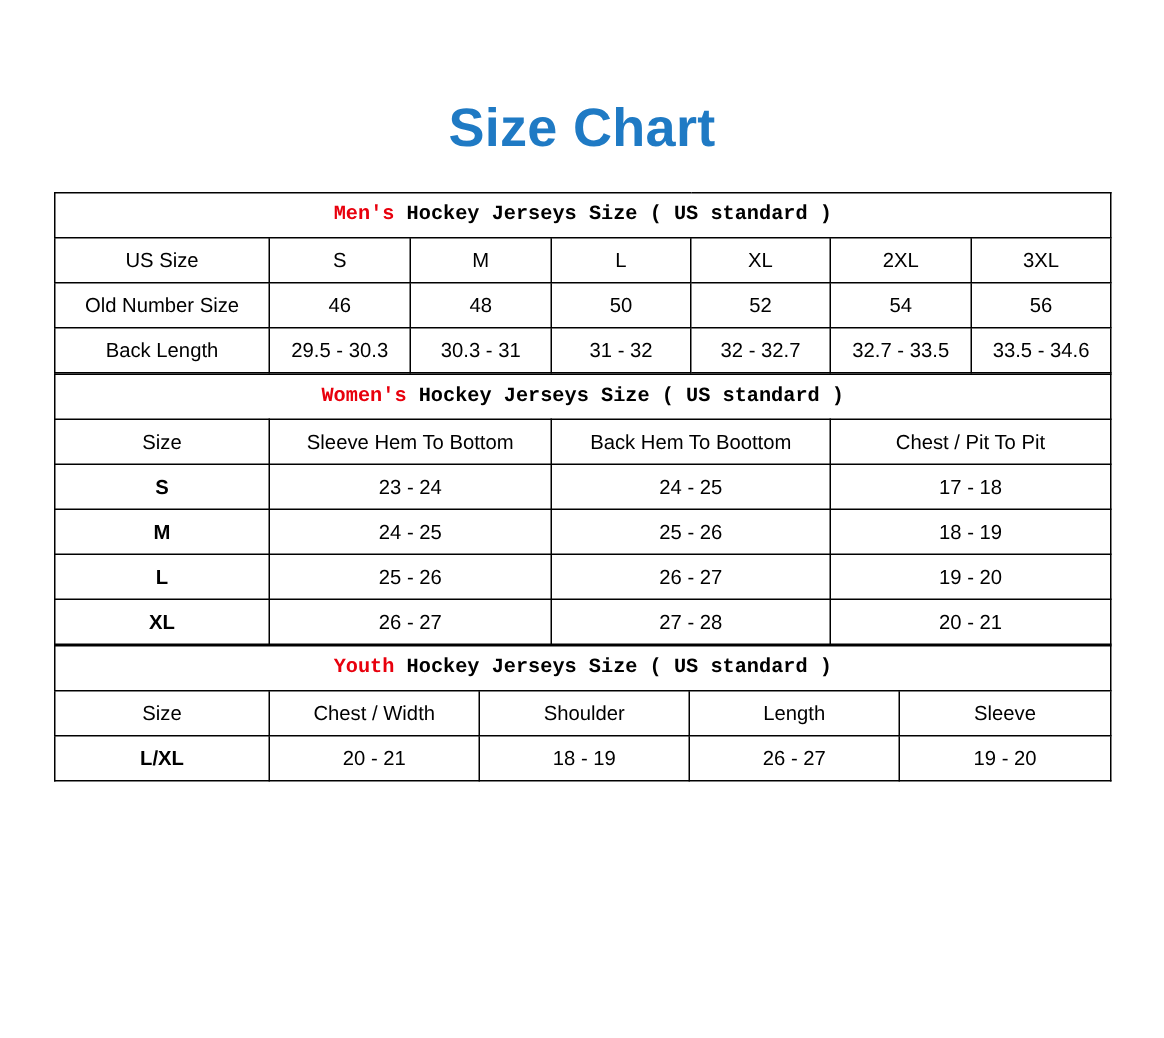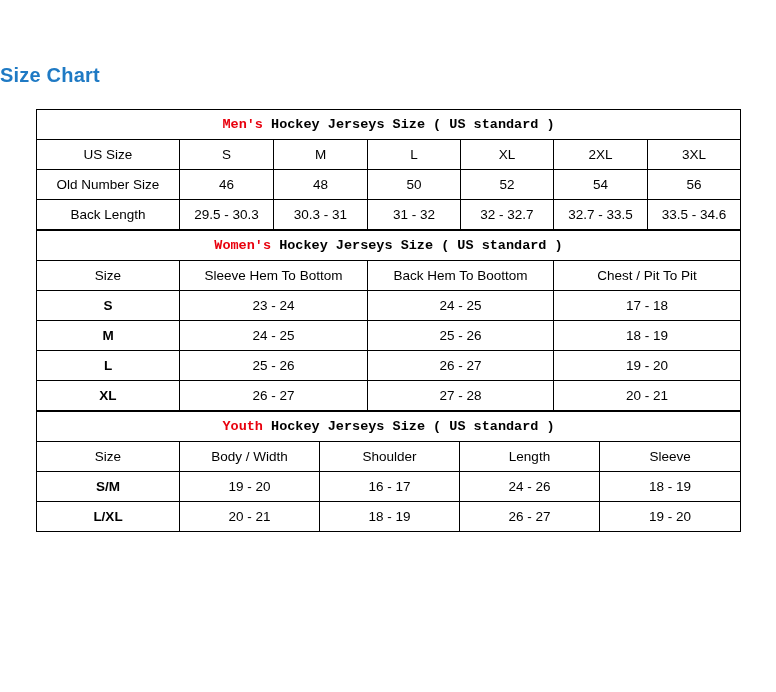--- a/index.html
+++ b/index.html
@@ -14,23 +14,23 @@
     color: #000000;
     overflow: hidden;
   }
   .page {
     position: relative;
     width: 776px;
     height: 692px;
     box-sizing: border-box;
   }
   .title {
-    text-align: left;
+    text-align: center;
     color: #1f7ac4;
-    font-size: 20px;
+    font-size: 36px;
     font-weight: bold;
     padding-top: 64px;
     letter-spacing: 0.2px;
   }
   .tables-wrap {
     margin: 22px 36px 0 36px;
   }
   table.sz {
     border-collapse: collapse;
     width: 704px;
@@ -166,31 +166,24 @@
           <col style="width:140px">
           <col style="width:140px">
           <col style="width:141px">
       </colgroup>
       <tbody>
         <tr>
           <td class="banner" colspan="5"><span class="hl-red">Youth</span><span class="hl-black"> Hockey Jerseys Size ( US standard )</span></td>
         </tr>
         <tr>
           <td class="hdr">Size</td>
-          <td class="hdr">Body / Width</td>
+          <td class="hdr">Chest / Width</td>
           <td class="hdr">Shoulder</td>
           <td class="hdr">Length</td>
           <td class="hdr">Sleeve</td>
-        </tr>
-        <tr>
-          <td class="boldcell">S/M</td>
-          <td>19 - 20</td>
-          <td>16 - 17</td>
-          <td>24 - 26</td>
-          <td>18 - 19</td>
         </tr>
         <tr>
           <td class="boldcell">L/XL</td>
           <td>20 - 21</td>
           <td>18 - 19</td>
           <td>26 - 27</td>
           <td>19 - 20</td>
         </tr>
       </tbody>
     </table>

